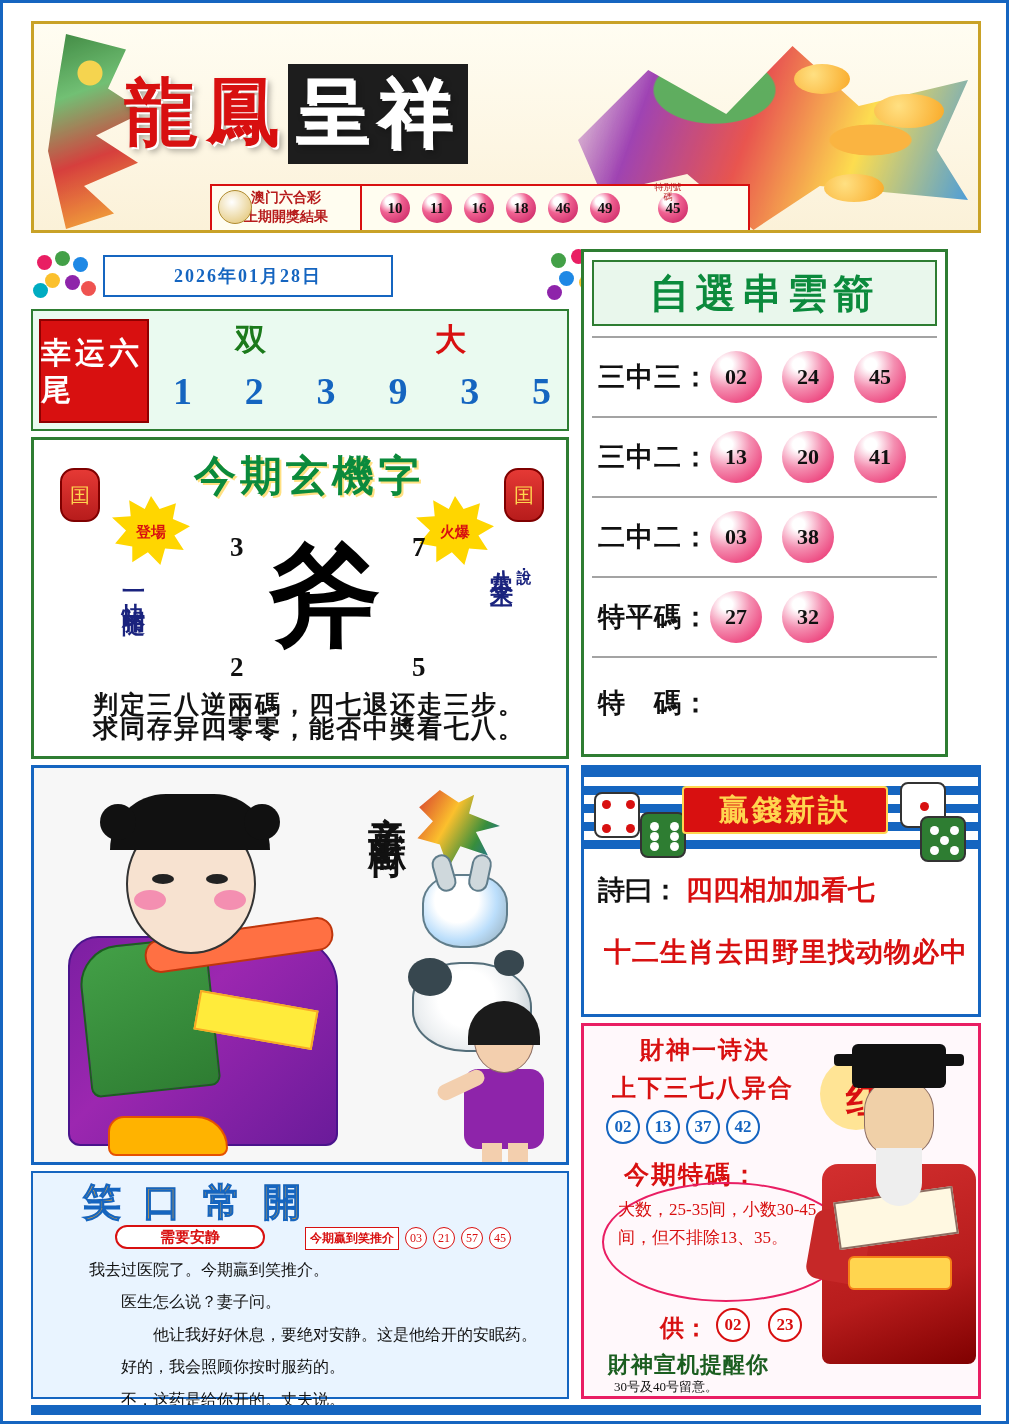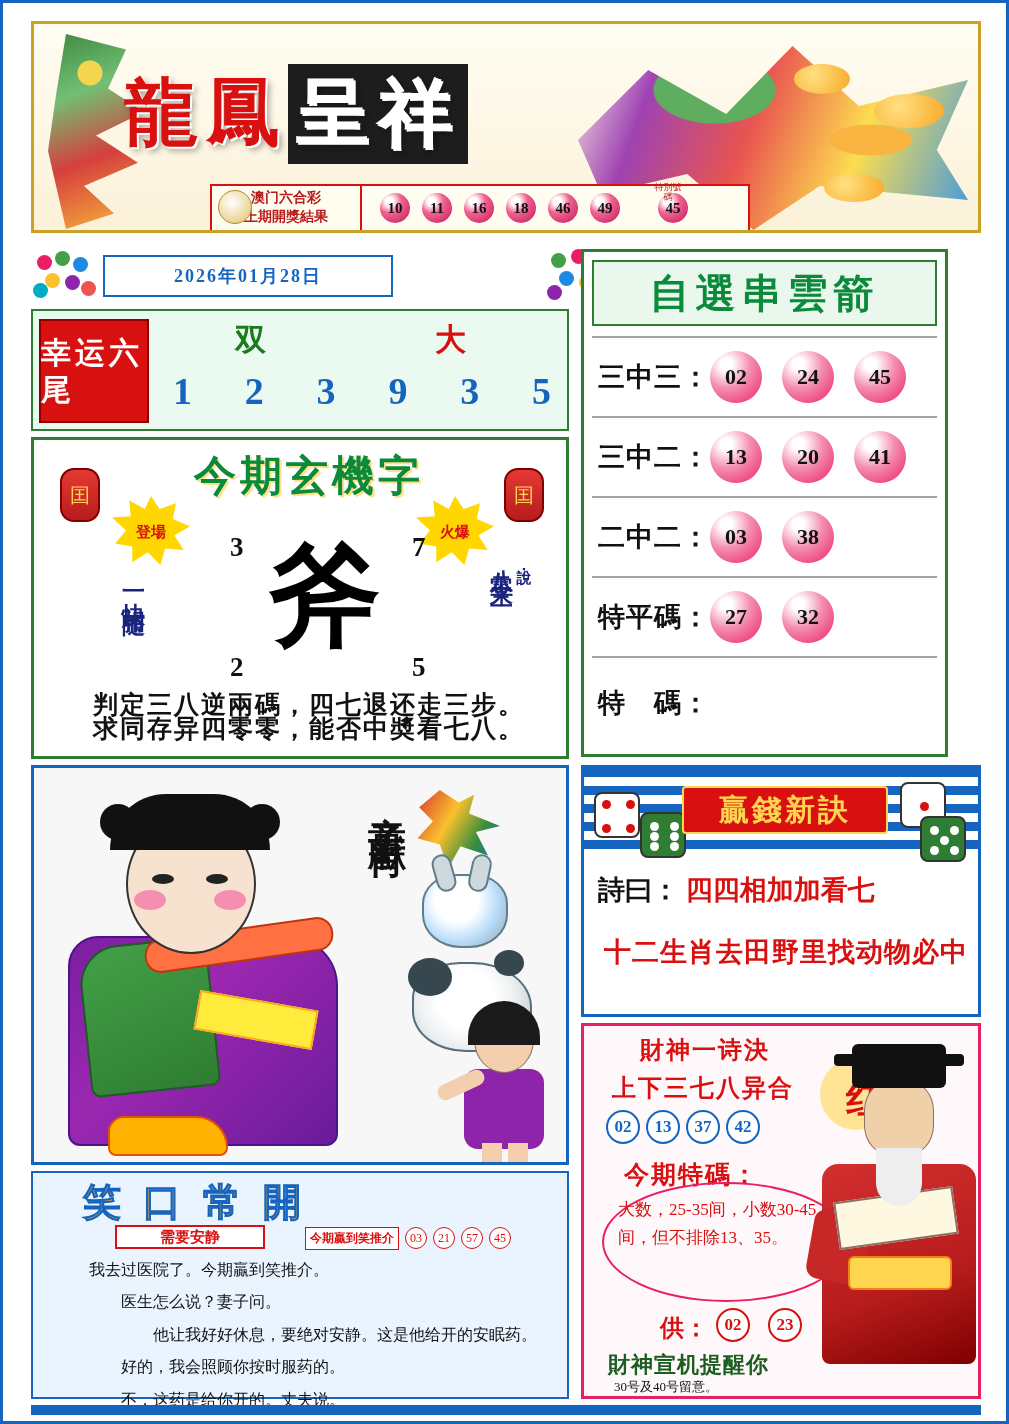--- a/index.html
+++ b/index.html
@@ -261,21 +261,21 @@
     border:2px solid #1565c0; background:#e9f4ff;
   }
   .joke-title {
     position:absolute; left:50px; top:4px; width:340px; height:46px;
     font-family:"Liberation Serif", serif; font-size:38px; font-weight:bold;
     color:#f9a825; letter-spacing:22px;
     -webkit-text-stroke:1px #1565c0;
   }
   .joke-sub {
     position:absolute; left:82px; top:52px; width:150px; height:24px;
-    border:2px solid #d81010; border-radius:0; background:#fff;
+    border:2px solid #d81010; border-radius:12px; background:#fff;
     display:flex; align-items:center; justify-content:center;
     font-family:"Liberation Serif", serif; font-size:15px; color:#d81010; font-weight:bold;
   }
   .joke-tip {
     position:absolute; left:272px; top:52px; width:250px; height:26px;
     display:flex; align-items:center; gap:6px;
   }
   .joke-tip .tl {
     border:1px solid #d81010; background:#fff; color:#d81010;
     font-family:"Liberation Serif", serif; font-size:12px; padding:2px 4px; font-weight:bold;

